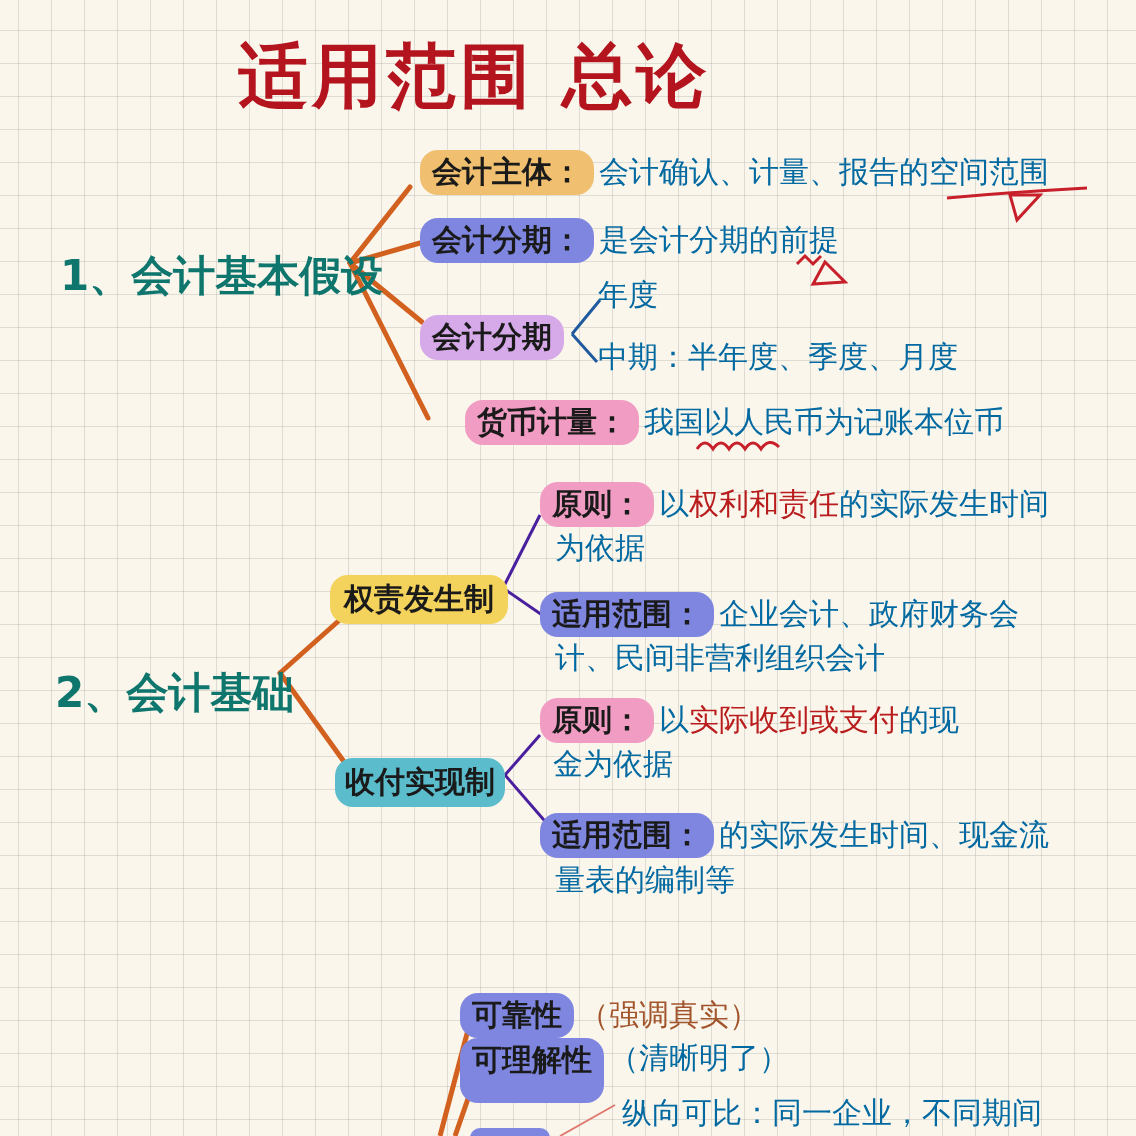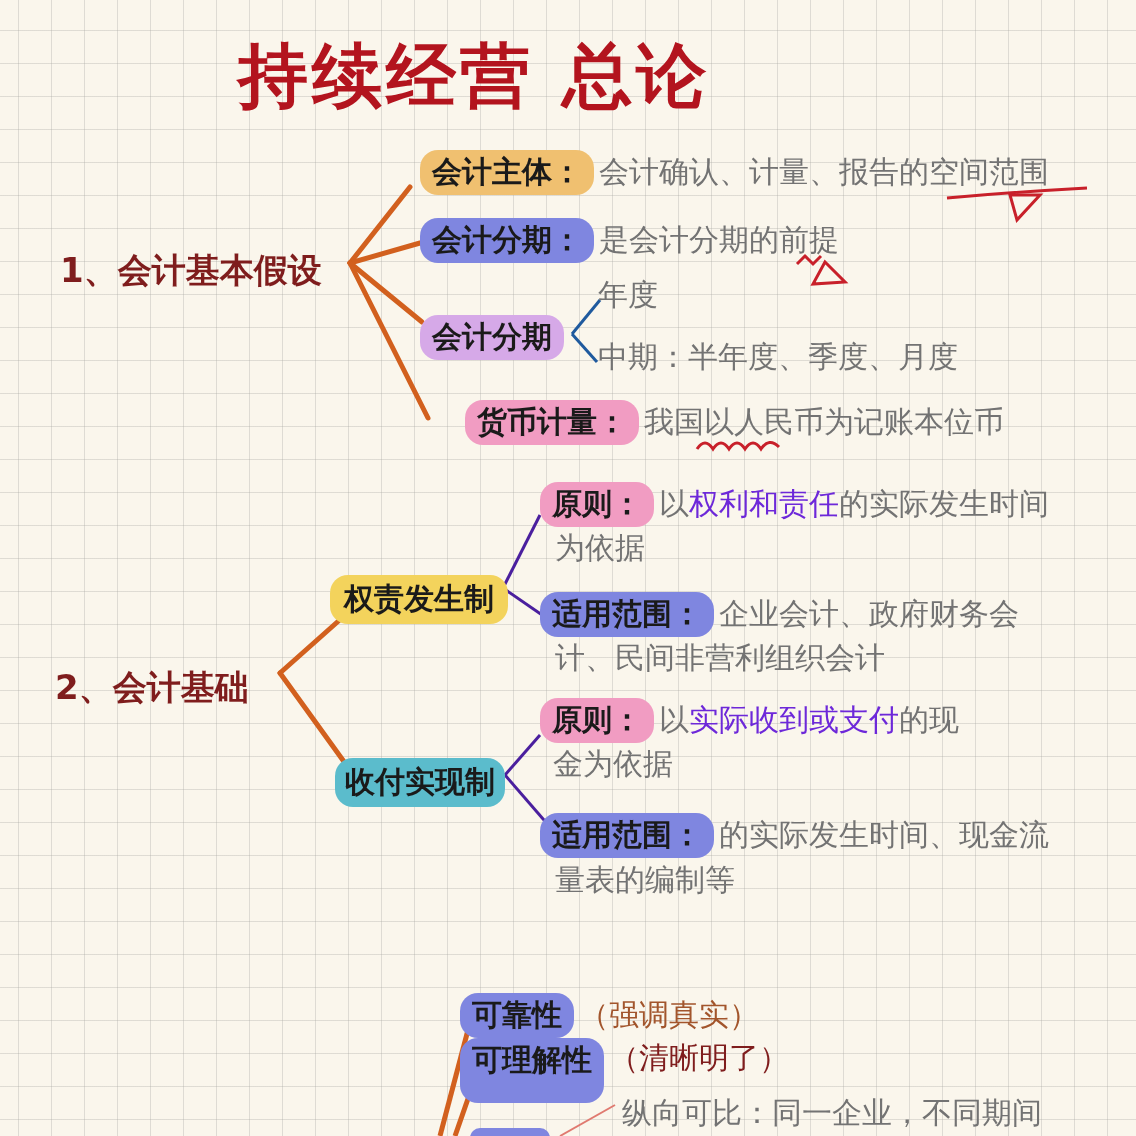--- a/index.html
+++ b/index.html
@@ -12,29 +12,29 @@
     background-size: 33px 33px;
     background-position: 18px 30px;
     font-family: "DejaVu Sans", sans-serif;
     color: #1a1a1a;
   }
   .abs { position: absolute; white-space: nowrap; }
   .title {
     left: 238px; top: 30px; font-size: 70px; font-weight: bold;
     color: #b3141e; letter-spacing: 4px;
   }
-  .h1 { font-size: 34px; font-weight: bold; color: #7f1d1d; }
-  .txt { font-size: 30px; color: #737373; }
+  .h1 { font-size: 42px; font-weight: bold; color: #0f766e; }
+  .txt { font-size: 30px; color: #0369a1; }
   .tag {
     font-size: 30px; font-weight: bold; padding: 2px 12px; border-radius: 18px;
     display: inline-block;
   }
-  .red { color: #6d28d9; }
+  .red { color: #b91c1c; }
   .brown { color: #a2552c; margin-top: 24px; }
-  .green { color: #7f1d1d; }
+  .green { color: #0369a1; }
   svg.lines { position: absolute; left: 0; top: 0; }
   .mark { position: absolute; }
 </style>
 </head>
 <body>
 
 <svg class="lines" width="1136" height="1136">
 
   <g stroke="#d2601e" stroke-width="5" stroke-linecap="round" fill="none">
     <line x1="350" y1="263" x2="410" y2="187"></line>
@@ -59,21 +59,21 @@
     <line x1="505" y1="775" x2="550" y2="827"></line>
   </g>
 
   <g stroke="#d2601e" stroke-width="5" fill="none">
     <line x1="468" y1="1030" x2="440" y2="1136"></line>
     <line x1="478" y1="1070" x2="455" y2="1136"></line>
   </g>
   <line x1="560" y1="1136" x2="615" y2="1105" stroke="#e07a70" stroke-width="2"></line>
 </svg>
 
-<div class="abs title">持续经营  总论</div>
+<div class="abs title">适用范围  总论</div>
 
 <div class="abs h1" style="left:60px; top:248px;">1、会计基本假设</div>
 
 <div class="abs" style="left:420px; top:150px;">
   <span class="tag" style="background:#f0c070;">会计主体：</span>
   <span class="txt">会计确认、计量、报告的空间范围</span>
 </div>
 <svg class="mark" style="left:945px; top:180px;" width="145" height="45">
   <path d="M2 18 Q70 12 142 8" stroke="#c8202a" stroke-width="3" fill="none"></path>
   <path d="M65 15 L95 15 L72 40 Z" stroke="#c8202a" stroke-width="3" fill="none"></path>

